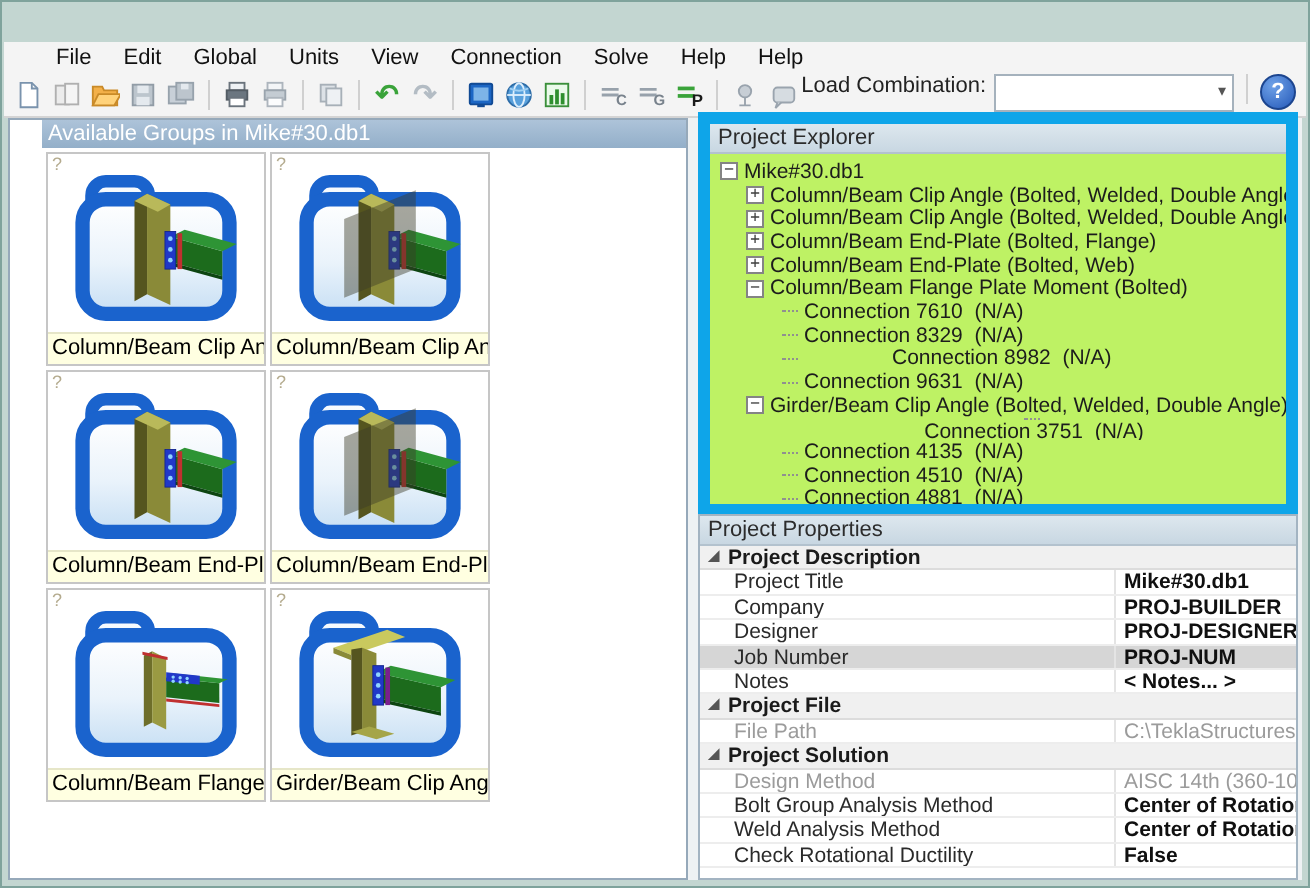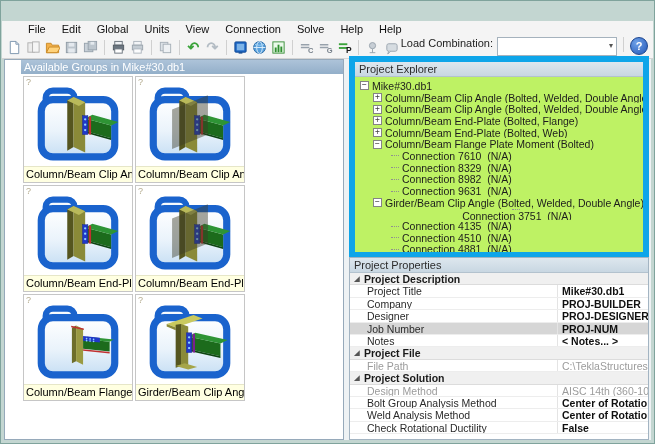--- a/index.html
+++ b/index.html
@@ -404,21 +404,21 @@
     <div class="panel-header-gray">Project Explorer</div>
     <div class="tree" id="tree">
         <div class="tnode" style="margin-left: 1px;"><span class="tbox">−</span><span class="tlabel">Mike#30.db1</span></div>
         <div class="tnode" style="margin-left: 14px;"><span class="tbox">+</span><span class="tlabel">Column/Beam Clip Angle (Bolted, Welded, Double Angle, Flange)</span></div>
         <div class="tnode" style="margin-left: 14px;"><span class="tbox">+</span><span class="tlabel">Column/Beam Clip Angle (Bolted, Welded, Double Angle, Web)</span></div>
         <div class="tnode" style="margin-left: 14px;"><span class="tbox">+</span><span class="tlabel">Column/Beam End-Plate (Bolted, Flange)</span></div>
         <div class="tnode" style="margin-left: 14px;"><span class="tbox">+</span><span class="tlabel">Column/Beam End-Plate (Bolted, Web)</span></div>
         <div class="tnode" style="margin-left: 14px;"><span class="tbox">−</span><span class="tlabel">Column/Beam Flange Plate Moment (Bolted)</span></div>
         <div class="tnode" style="margin-left: 32px;"><span class="tstub"></span><span class="tlabel">Connection 7610  (N/A)</span></div>
         <div class="tnode" style="margin-left: 32px;"><span class="tstub"></span><span class="tlabel">Connection 8329  (N/A)</span></div>
-        <div class="tnode" style="margin-left: 32px;"><span class="tstub"></span><span class="tlabel">Connection 8982  (N/A)</span></div>
+        <div class="tnode" style="margin-left: 32px; gap: 44px;"><span class="tstub"></span><span class="tlabel">Connection 8982  (N/A)</span></div>
         <div class="tnode" style="margin-left: 32px;"><span class="tstub"></span><span class="tlabel">Connection 9631  (N/A)</span></div>
         <div class="tnode" style="margin-left: 14px;"><span class="tbox">−</span><span class="tlabel">Girder/Beam Clip Angle (Bolted, Welded, Double Angle)</span></div>
         <div class="tnode" style="margin-left: 32px; flex-direction: column;"><span class="tstub"></span><span class="tlabel">Connection 3751  (N/A)</span></div>
         <div class="tnode" style="margin-left: 32px;"><span class="tstub"></span><span class="tlabel">Connection 4135  (N/A)</span></div>
         <div class="tnode" style="margin-left: 32px;"><span class="tstub"></span><span class="tlabel">Connection 4510  (N/A)</span></div>
         <div class="tnode" style="margin-left: 32px;"><span class="tstub"></span><span class="tlabel">Connection 4881  (N/A)</span></div>
       </div>
   </div>
 
   <div class="props-panel">

